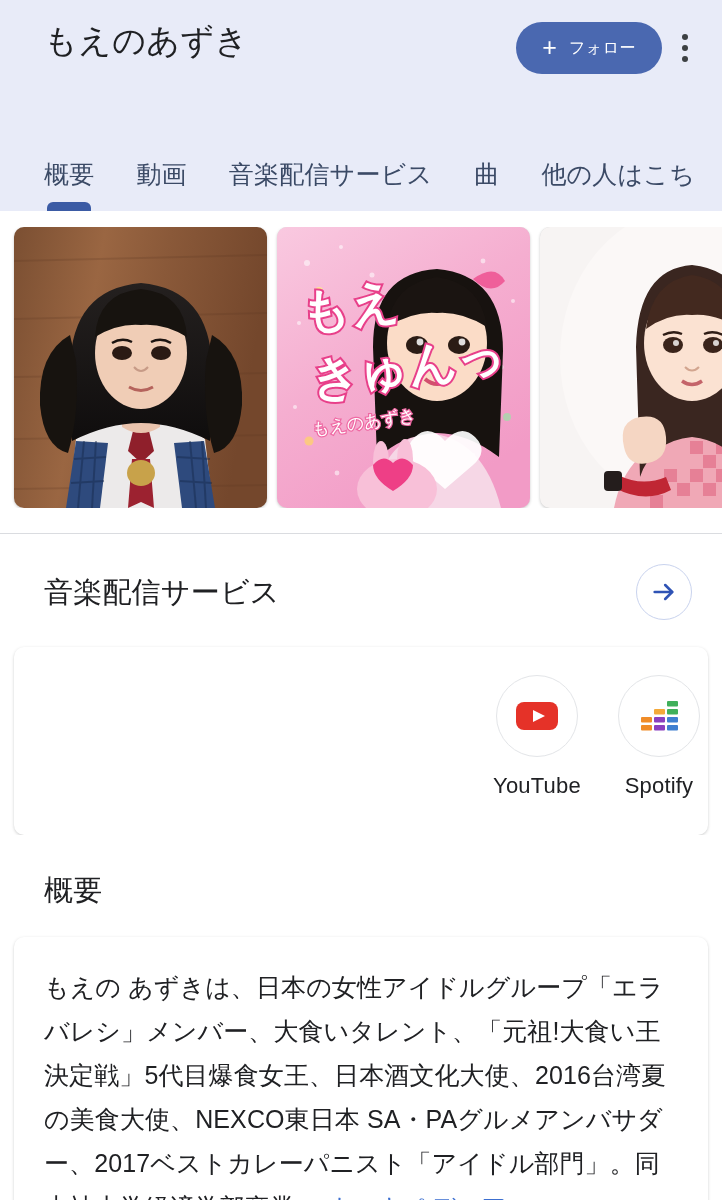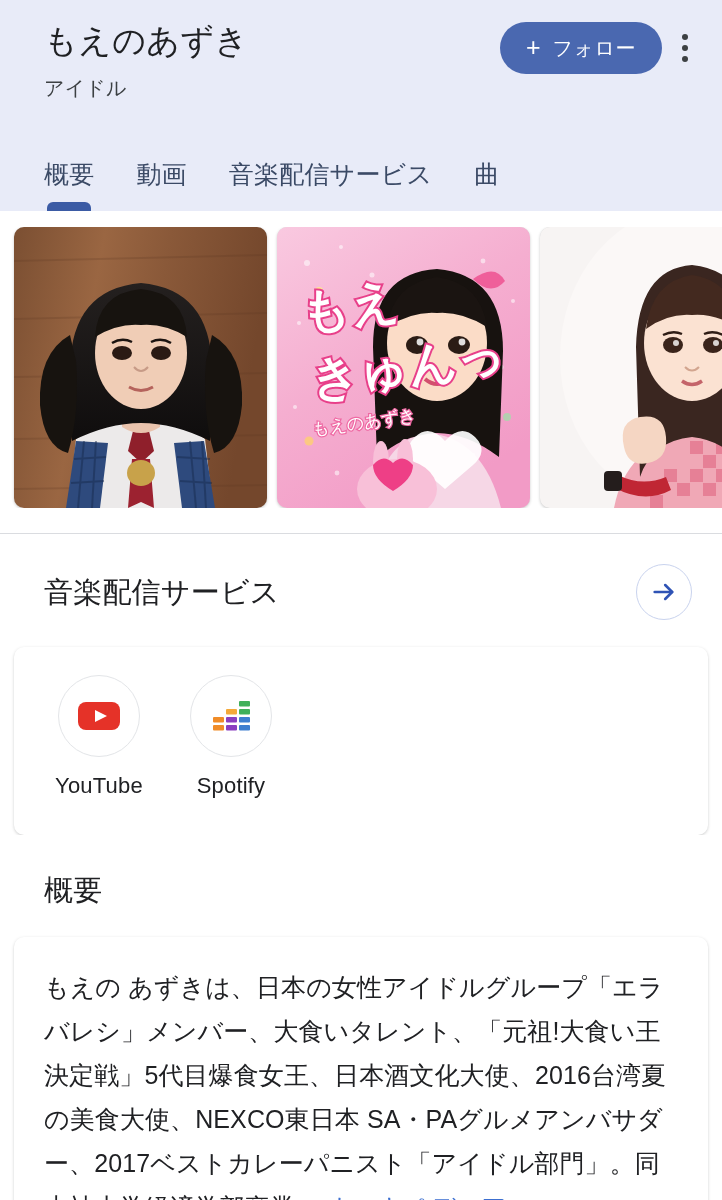--- a/index.html
+++ b/index.html
@@ -58,21 +58,21 @@
   }
   .follow-plus {
     font-size: 25px;
     line-height: 25px;
     font-weight: 300;
     color: #fff;
     display: block;
     margin-top: -2px;
   }
   .follow-label {
-    font-size: 20px;
+    font-size: 16px;
     line-height: 20px;
     letter-spacing: 0.5px;
     color: #fff;
   }
 
   .overflow-menu {
     flex: 0 0 auto;
     width: 46px;
     height: 56px;
     display: flex;
@@ -186,21 +186,22 @@
     margin: 27px 14px 0 14px;
     background: #ffffff;
     border-radius: 10px;
     box-shadow: 0 1px 3px rgba(60,64,67,0.26);
     padding: 28px 0 30px 0;
     height: 188px;
   }
   .services-row {
     display: flex;
     padding-left: 36px;
-    gap: 34px;
+    gap: 24px;
+    justify-content: flex-end;
   }
   .service {
     width: 98px;
     display: flex;
     flex-direction: column;
     align-items: center;
     cursor: pointer;
   }
   .service-circle {
     width: 82px; height: 82px;
@@ -249,21 +250,20 @@
     cursor: pointer;
   }
 </style>
 </head>
 <body>
 
 <div class="header">
   <div class="header-top">
     <div class="title-block">
       <div class="entity-title">もえのあずき</div>
-      <div class="entity-subtitle">アイドル</div>
     </div>
 
     <button class="follow-button">
       <span class="follow-plus">+</span>
       <span class="follow-label">フォロー</span>
     </button>
 
     <div class="overflow-menu">
       <span class="overflow-dot"></span>
       <span class="overflow-dot"></span>
@@ -279,20 +279,24 @@
     <div class="tab">
       <span>動画</span>
       
     </div>
     <div class="tab">
       <span>音楽配信サービス</span>
       
     </div>
     <div class="tab">
       <span>曲</span>
+      
+    </div>
+    <div class="tab">
+      <span>他の人はこち</span>
       
     </div>
   </div>
 </div>
 
 <div class="carousel-wrap">
   <div class="carousel">
 
     <div class="photo-card">
       <svg viewBox="0 0 253 281" preserveAspectRatio="xMidYMid slice">

